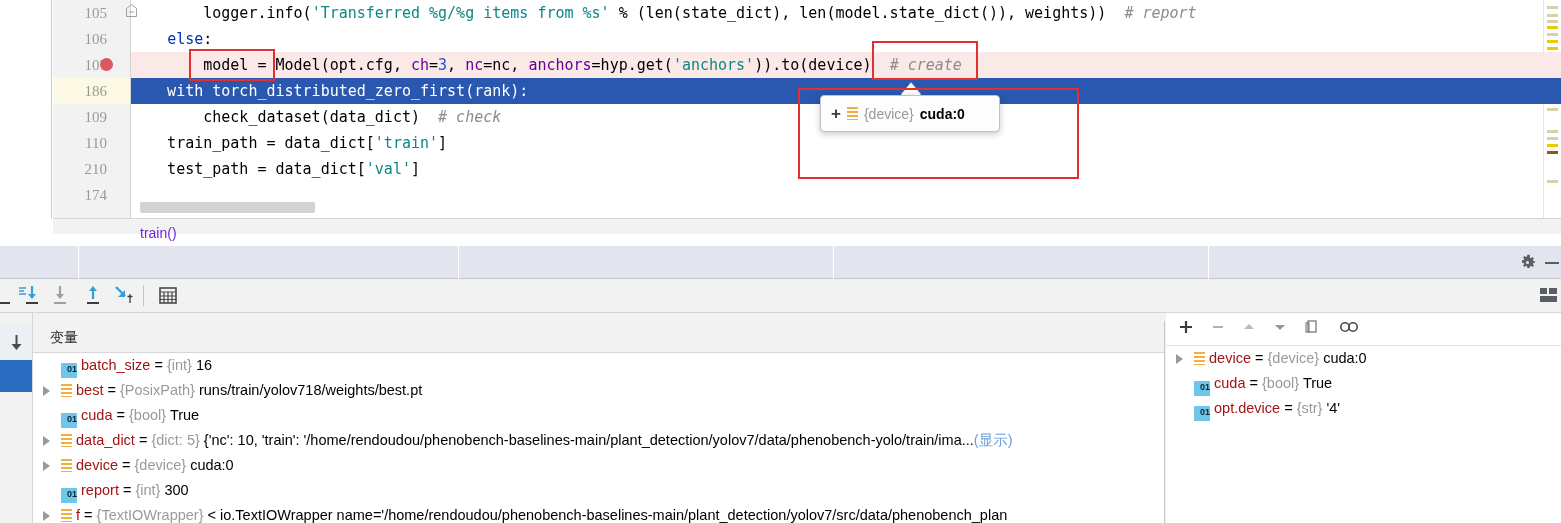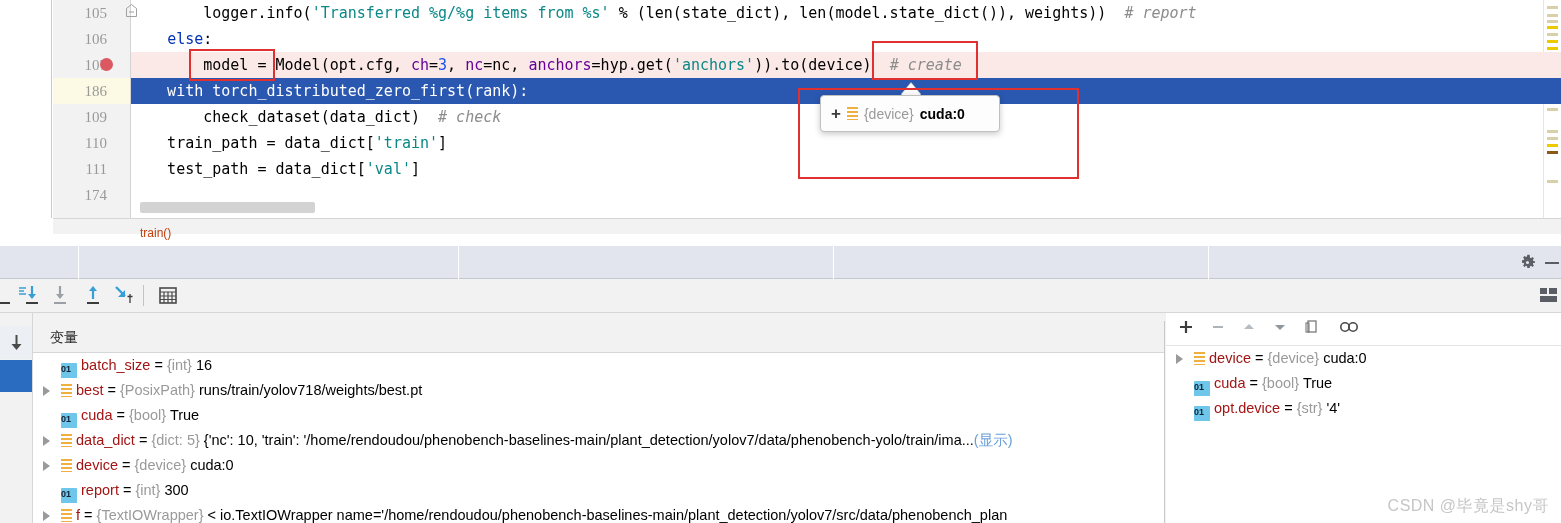--- a/index.html
+++ b/index.html
@@ -106,39 +106,39 @@
   }
   .ico-list i:nth-child(1){top:0}
   .ico-list i:nth-child(2){top:4px}
   .ico-list i:nth-child(3){top:8px}
   .ico-list i:nth-child(4){top:12px; height:1px}
 
   
   .ico-01 {
     display:inline-block; width:16px; height:28px; background:#6ec6ea;
     color:#123; font-size:9px; font-weight:bold; line-height:13px;
-    text-align:left; font-family:"Liberation Sans", sans-serif;
+    text-align:right; font-family:"Liberation Sans", sans-serif;
     vertical-align:-2px; border-radius:1px;
   }
 
   
   .h-scroll-track {
     position:absolute; left:140px; top:202px; width:1390px; height:11px;
     background:transparent;
   }
   .h-scroll-thumb {
     position:absolute; left:140px; top:202px; width:175px; height:11px;
     background:#d3d3d3; border-radius:2px;
   }
 
   
   .breadcrumb-bar {
     position:absolute; left:53px; top:218px; width:1508px; height:16px;
     background:#f2f2f2; border-top:1px solid #d6d6d6;
-    font-size:12px; color:#c2410c; line-height:28px; padding-left:87px;
+    font-size:14px; color:#6d28d9; line-height:28px; padding-left:87px;
   }
 
   
   .stripe {
     position:absolute; right:0; top:0; width:18px; height:218px;
     background:#ffffff; border-left:1px solid #e6e6e6;
   }
   .stripe .mk { position:absolute; right:3px; width:11px; height:3px; }
 
   
@@ -236,21 +236,21 @@
     <div class="curline-gutter"></div>
     <div class="gutter-fold-line"></div>
 
     <div class="linenums" id="linenums">
         <div class="lnrow">105</div>
         <div class="lnrow">106</div>
         <div class="lnrow">107</div>
         <div class="lnrow">186</div>
         <div class="lnrow">109</div>
         <div class="lnrow">110</div>
-        <div class="lnrow">111</div>
+        <div class="lnrow">210</div>
         <div class="lnrow">174</div>
       </div>
 
     <div class="bp-dot"></div>
     <div class="fold-marker">
       <svg width="11" height="13" viewBox="0 0 11 13">
         <path d="M0.5 4.5 L5.5 0.5 L10.5 4.5 L10.5 12.5 L0.5 12.5 Z" fill="none" stroke="#a0a0a0"></path>
         <path d="M3 8 L8 8" stroke="#a0a0a0"></path>
       </svg>
     </div>
@@ -421,15 +421,14 @@
               <circle cx="15" cy="8" r="4.2" fill="none" stroke="#4a4a4a" stroke-width="1.6"></circle>
             </svg></span>
         </div>
       <div id="watch-rows">
           <div class="var-row"><span class="tri"></span><span class="ico-list"><i></i><i></i><i></i><i></i></span><span class="vname red"> device </span><span>= </span><span class="vtype">{device} </span><span class="vval">cuda:0</span></div>
           <div class="var-row"><span class="ico-01">01</span><span class="vname red"> cuda </span><span>= </span><span class="vtype">{bool} </span><span class="vval">True</span></div>
           <div class="var-row"><span class="ico-01">01</span><span class="vname red"> opt.device </span><span>= </span><span class="vtype">{str} </span><span class="vval">'4'</span></div>
         </div>
     </div>
 
-    <div class="watermark">CSDN @毕竟是shy哥</div>
   </div>
 </div>
 
 </body></html>

